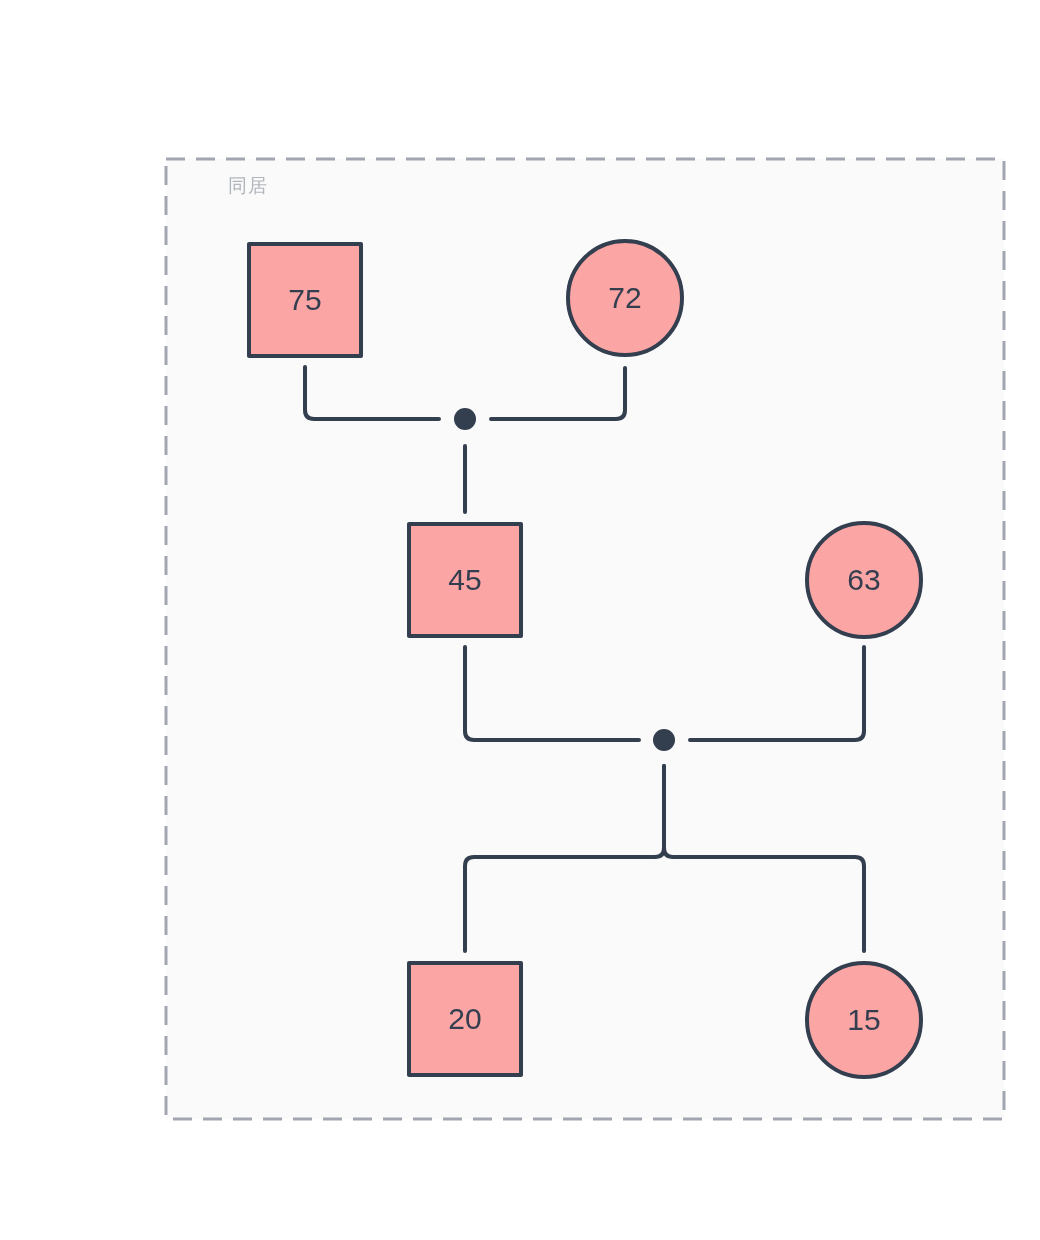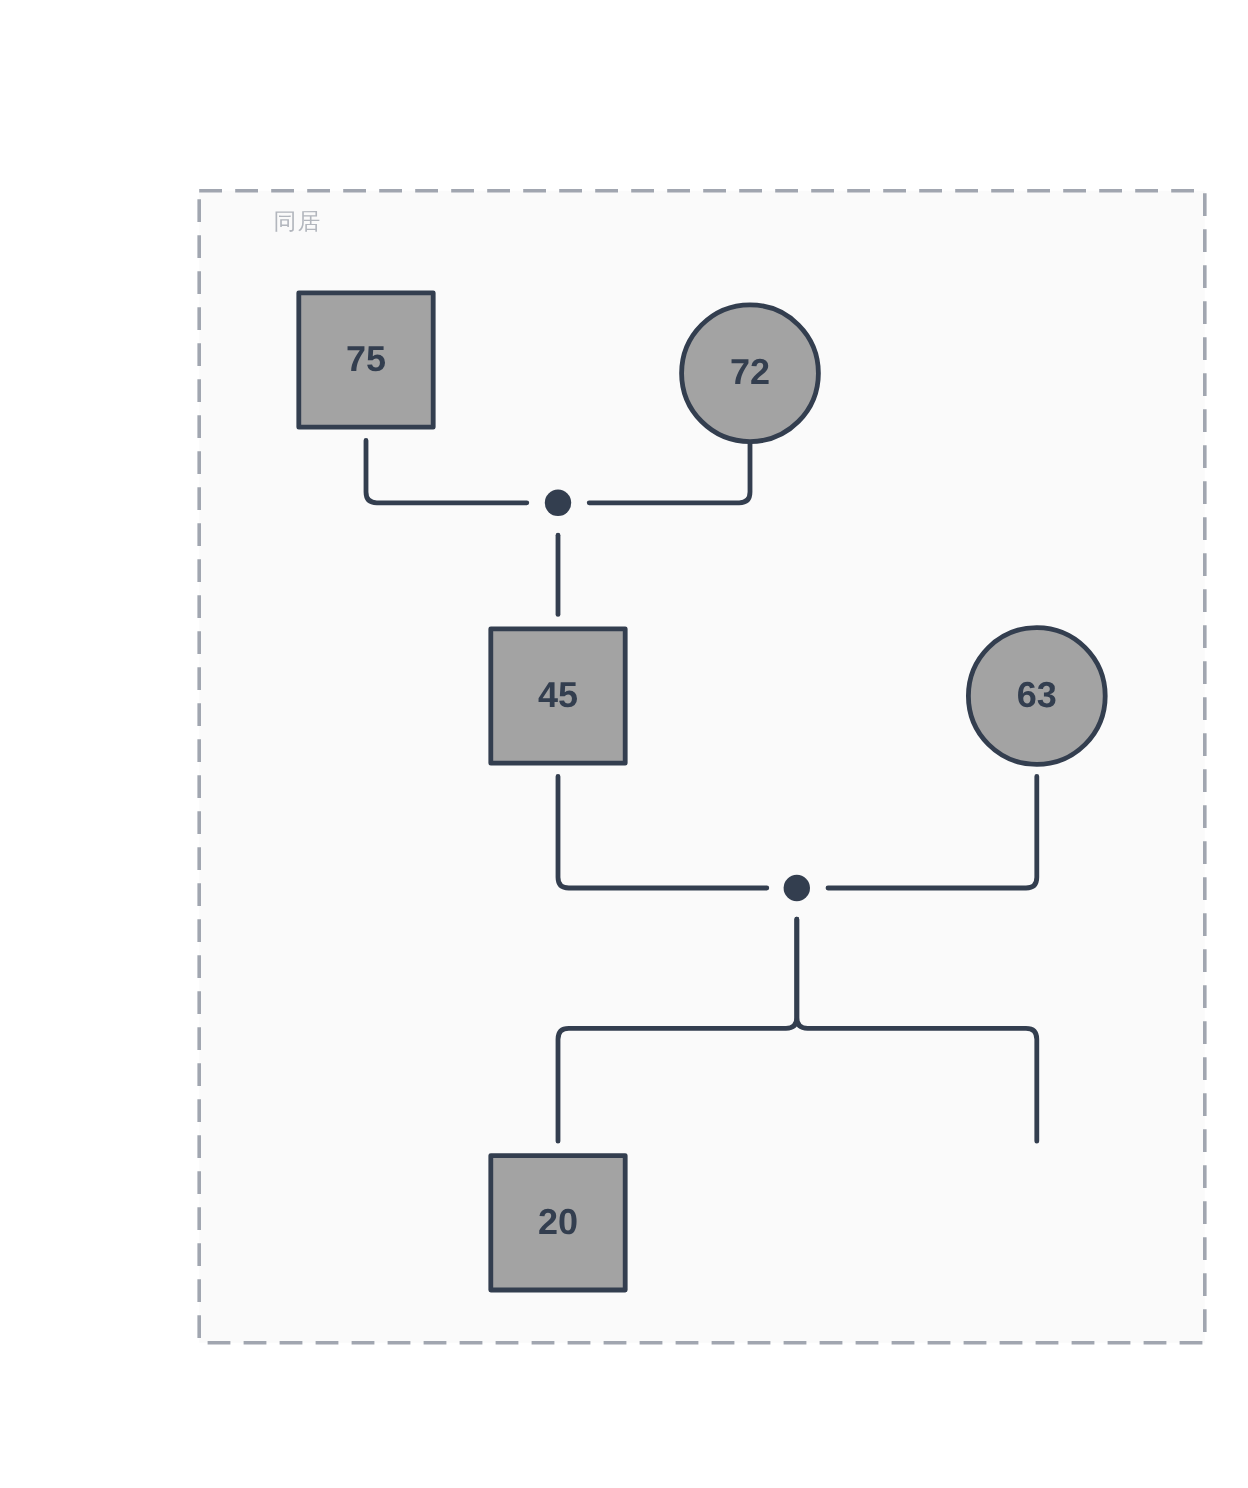--- a/index.html
+++ b/index.html
@@ -30,42 +30,42 @@
     top: 175px;
     font-size: 19px;
     line-height: 22px;
     letter-spacing: 1px;
     color: #b2b6bd;
     user-select: none;
   }
   .node {
     position: absolute;
     box-sizing: border-box;
-    background: #a3a3a3;
+    background: #fca5a5;
     border: 4px solid #333e4f;
     display: flex;
     align-items: center;
     justify-content: center;
     color: #333e4f;
-    font-weight: bold;
+    font-weight: normal;
     font-size: 30px;
     cursor: pointer;
   }
   .node.square {
     width: 116px;
     height: 116px;
     border-radius: 2px;
   }
   .node.circle {
     width: 118px;
     height: 118px;
     border-radius: 50%;
   }
   #node-75 { left: 202px; top: 242px; }
-  #node-72 { left: 521px; top: 252px; }
+  #node-72 { left: 521px; top: 239px; }
   #node-45 { left: 362px; top: 522px; }
   #node-43 { left: 760px; top: 521px; }
   #node-18 { left: 362px; top: 961px; }
   #node-15 { left: 760px; top: 961px; }
 </style>
 </head>
 <body>
 
 <div class="canvas">
 
@@ -101,14 +101,17 @@
   </div>
 
   <div class="node circle" id="node-43">
     <span>63</span>
   </div>
 
   <div class="node square" id="node-18">
     <span>20</span>
   </div>
 
+  <div class="node circle" id="node-15">
+    <span>15</span>
+  </div>
 
 </div>
 
 </body></html>

